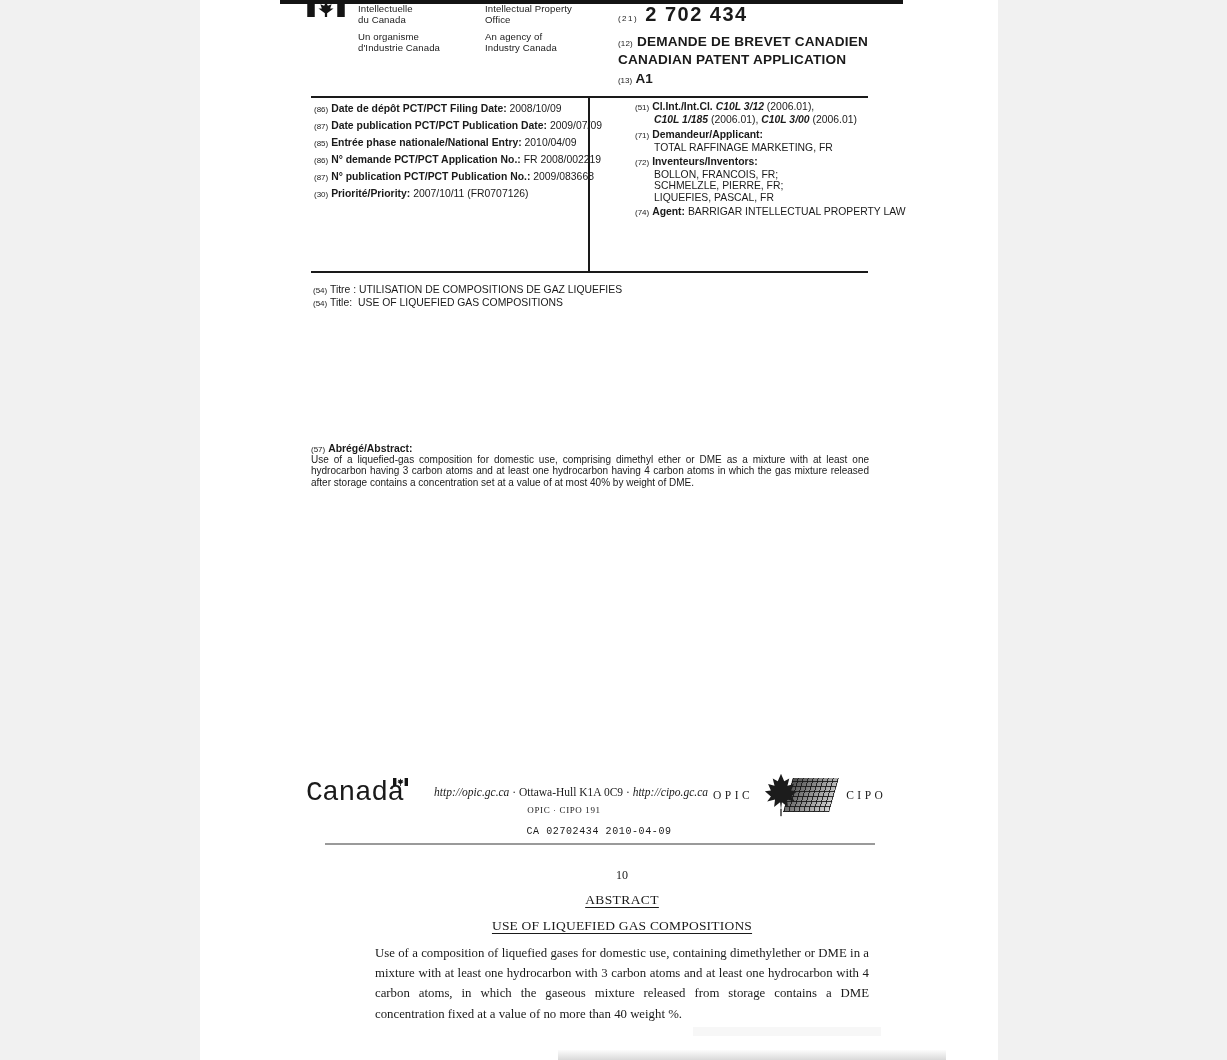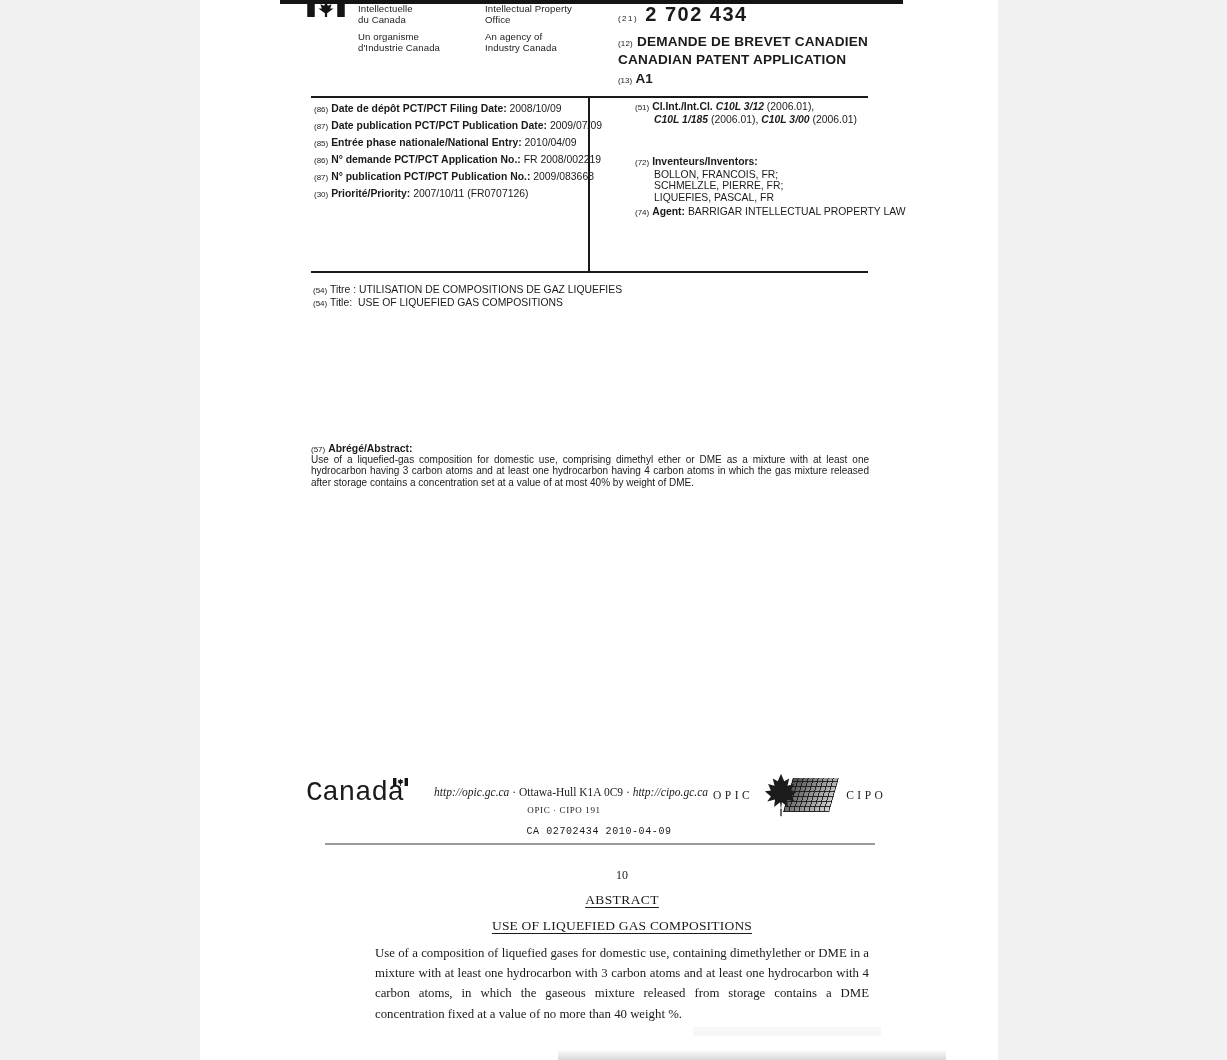--- a/index.html
+++ b/index.html
@@ -166,20 +166,27 @@
         <span>(2006.01),</span>
       </div>
       <div class="ind">
         <span class="bi">C10L 1/185</span>
         <span>(2006.01),</span>
         <span class="bi">C10L 3/00</span>
         <span>(2006.01)</span>
       </div>
     </div>
 
+    <div class="abs rb" style="top:129px;">
+      <div>
+        <span class="fn">(71)</span>
+        <span class="b">Demandeur/Applicant:</span>
+      </div>
+      <div class="ind">TOTAL RAFFINAGE MARKETING, FR</div>
+    </div>
 
     <div class="abs rb" style="top:156px;">
       <div>
         <span class="fn">(72)</span>
         <span class="b">Inventeurs/Inventors:</span>
       </div>
       <div class="ind">BOLLON, FRANCOIS, FR;</div>
       <div class="ind">SCHMELZLE, PIERRE, FR;</div>
       <div class="ind">LIQUEFIES, PASCAL, FR</div>
     </div>

